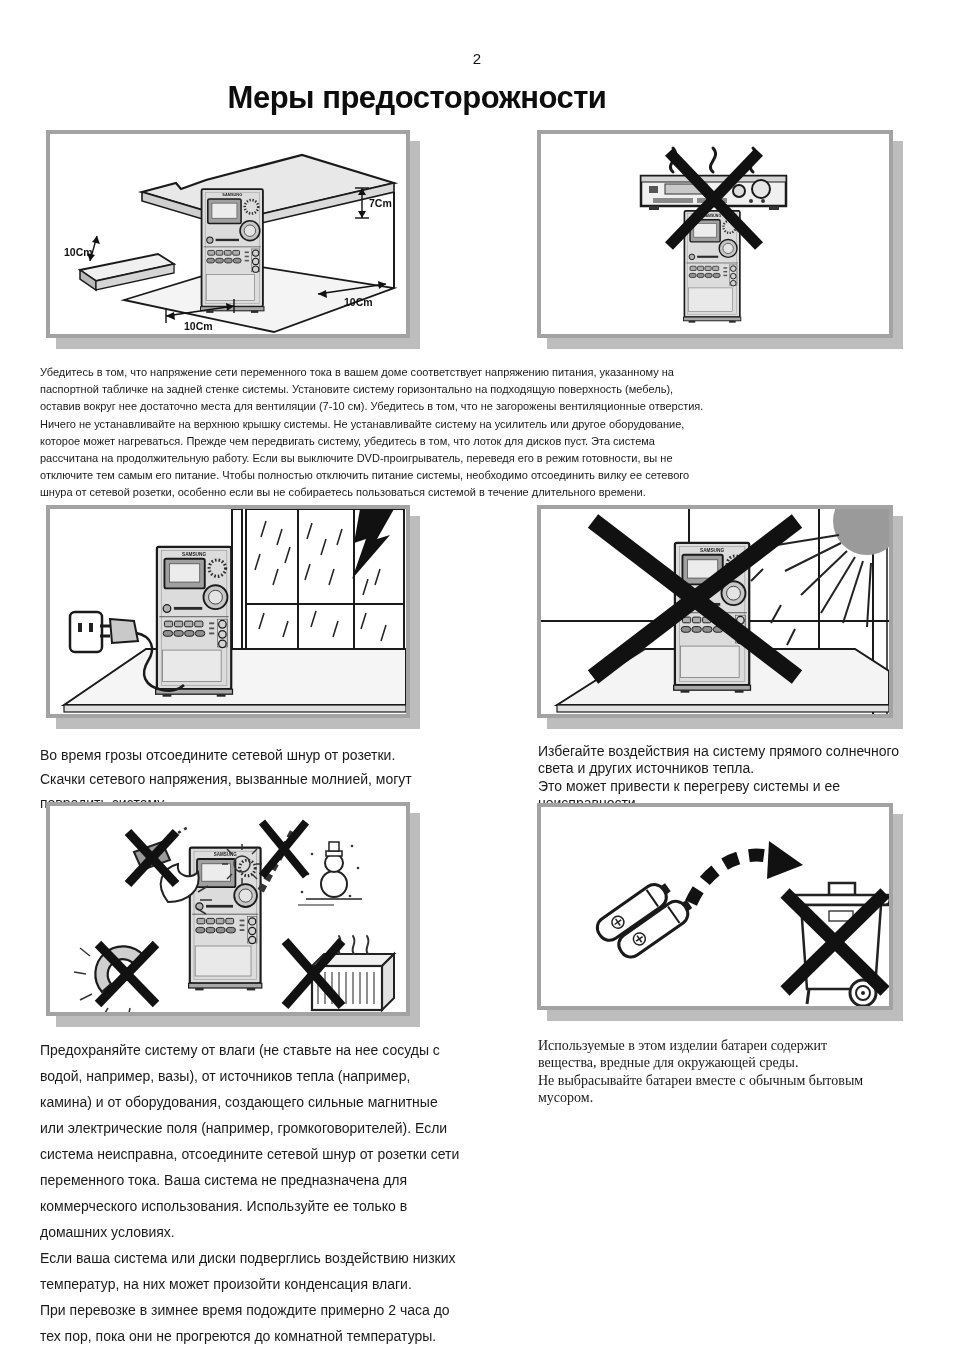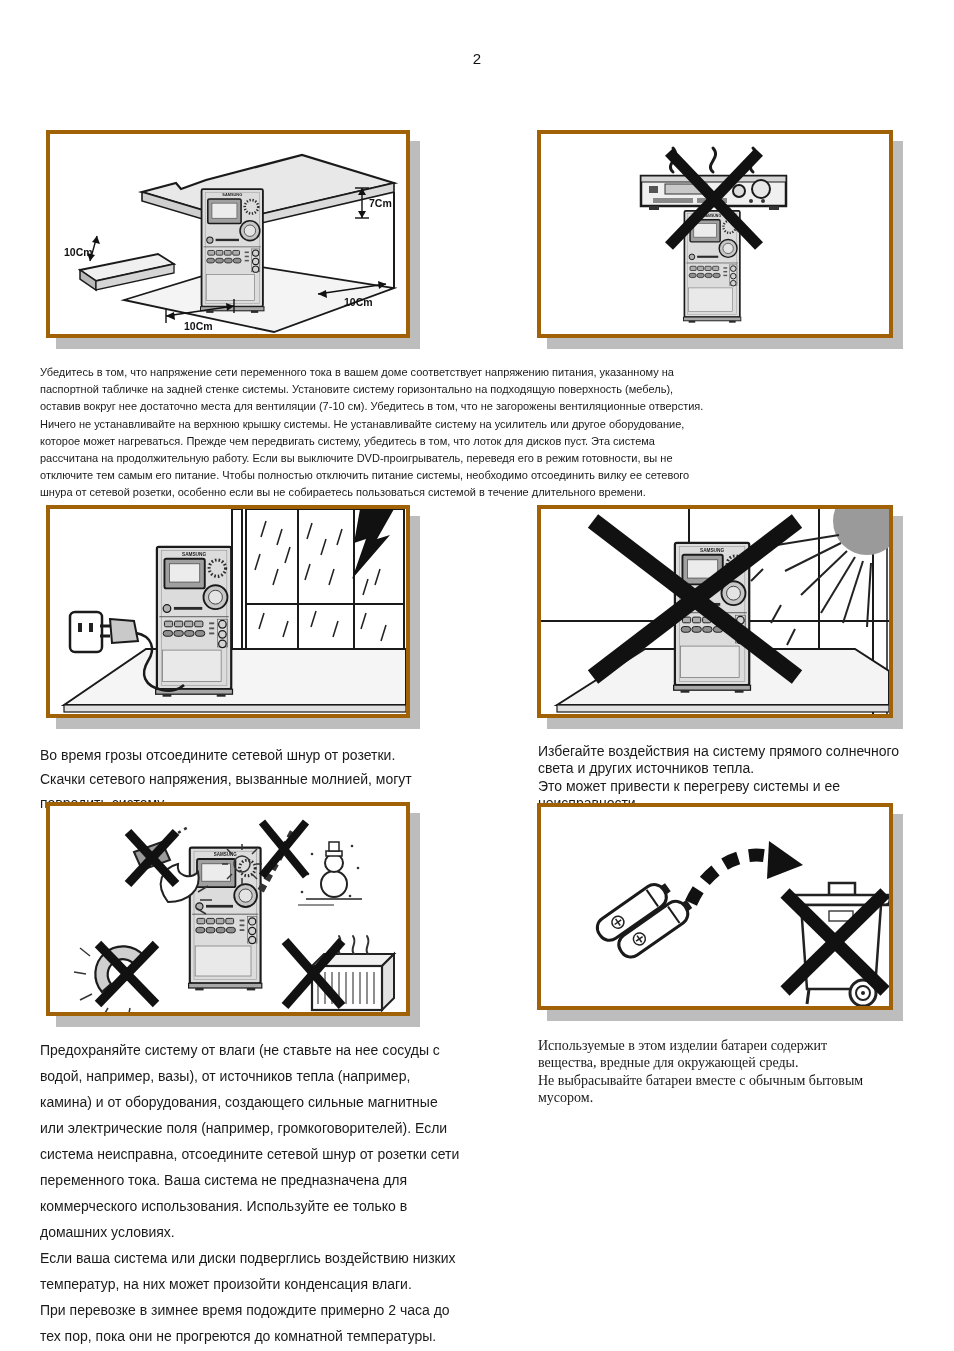--- a/index.html
+++ b/index.html
@@ -16,21 +16,21 @@
     text-align:center;font-size:15px;color:#111;
   }
   .title{
     position:absolute;top:80px;left:0;width:834px;
     text-align:center;font-size:31px;font-weight:bold;
     letter-spacing:-0.5px;color:#0d0d0d;margin:0;
   }
   .figbox{
     position:absolute;
     background:#ffffff;
-    border:4px solid #a16207;
+    border:4px solid #a3a3a3;
     box-shadow:10px 11px 0 #bdbdbd;
     box-sizing:border-box;
   }
   .figbox svg{display:block;width:100%;height:100%;}
   #fig-vent   {left:46px; top:130px; width:364px;height:208px;}
   #fig-amp    {left:537px;top:130px; width:356px;height:208px;}
   #fig-storm  {left:46px; top:505px; width:364px;height:213px;}
   #fig-sun    {left:537px;top:505px; width:356px;height:213px;}
   #fig-hazard {left:46px; top:802px; width:364px;height:214px;}
   #fig-batt   {left:537px;top:803px; width:356px;height:207px;}
@@ -82,20 +82,21 @@
         <circle cx="107" cy="160" r="6" fill="#d2d2d2" stroke="#1a1a1a" stroke-width="2"></circle>
         <rect x="12" y="170" width="93" height="50" fill="#e9e9e9" stroke="#777" stroke-width="1.2"></rect>
         <rect x="1" y="232" width="122" height="8" fill="#a8a8a8" stroke="#1a1a1a" stroke-width="2"></rect>
         <rect x="12" y="240" width="14" height="4" fill="#2a2a2a"></rect>
         <rect x="98" y="240" width="14" height="4" fill="#2a2a2a"></rect>
       </g>
     </defs>
   </svg>
 
   <div class="page-number">2</div>
+  <h1 class="title">Меры предосторожности</h1>
 
   <div class="figbox" id="fig-vent">
     <svg viewBox="0 0 356 200">
       <g>
         <polygon points="92,58 126,49 131,55 156,46 252,21 344,49 186,86" fill="#e8e8e8" stroke="#1a1a1a" stroke-width="2.2"></polygon>
         <polygon points="92,58 186,86 186,95 92,67" fill="#cfcfcf" stroke="#1a1a1a" stroke-width="1.6"></polygon>
         <polygon points="186,86 344,49 344,58 186,95" fill="#dadada" stroke="#1a1a1a" stroke-width="1.6"></polygon>
         <line x1="344" y1="58" x2="344" y2="154" stroke="#1a1a1a" stroke-width="2"></line>
         <polygon points="74,166 192,130 344,154 224,198" fill="#f4f4f4" stroke="#1a1a1a" stroke-width="1.8"></polygon>
         <polygon points="30,136 108,120 124,130 46,147" fill="#f0f0f0" stroke="#1a1a1a" stroke-width="1.8"></polygon>

